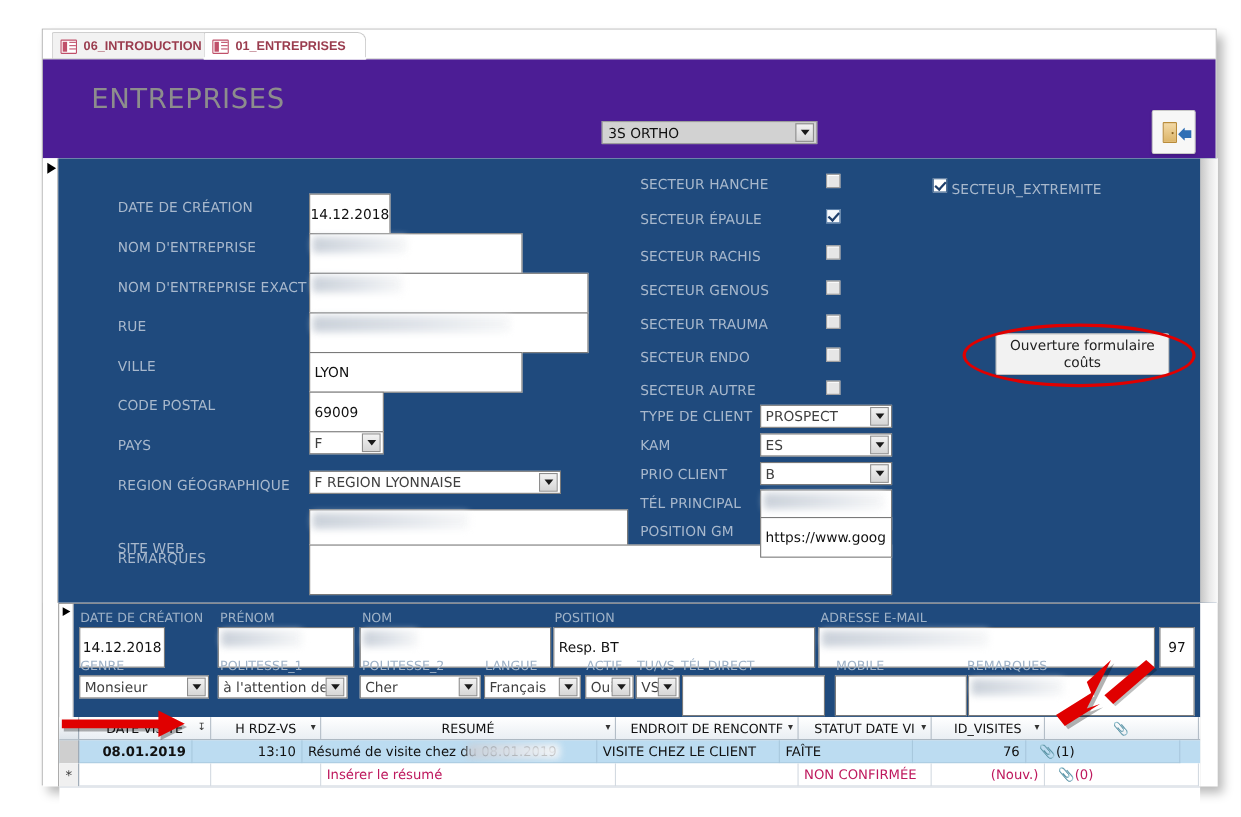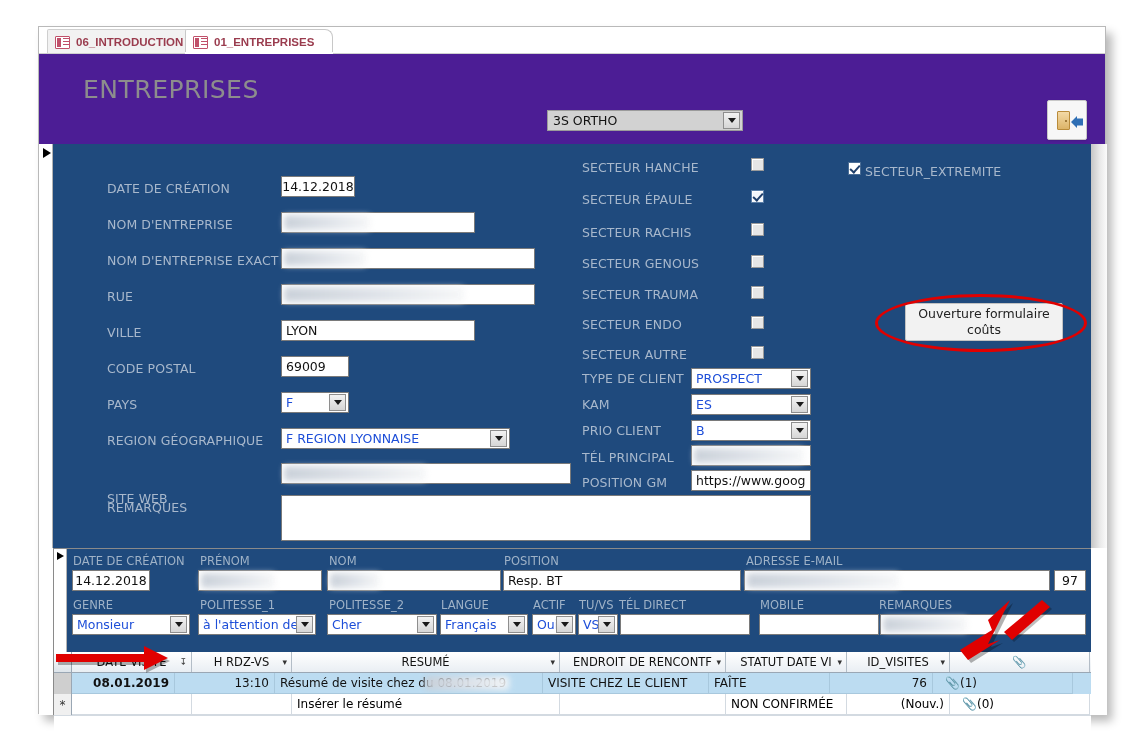--- a/index.html
+++ b/index.html
@@ -155,35 +155,35 @@
     position: absolute;
     font-size: 12.5px; color: #a8b8cc;
     font-family: "DejaVu Sans", sans-serif;
     white-space: nowrap;
     letter-spacing: 0.1px;
   }
   .txt {
     position: absolute;
     background: #ffffff;
     border: 1px solid #7a7a7a;
-    height: 21px;
+    height: 37px;
     font-size: 12.5px; color: #111;
     font-family: "DejaVu Sans", sans-serif;
     display: flex; align-items: center;
     padding-left: 4px;
     white-space: nowrap; overflow: hidden;
   }
   .txt.center { justify-content: center; padding-left: 0; }
   .combo {
     position: absolute;
     background: #ffffff;
     border: 1px solid #7a7a7a;
     height: 21px;
     display: flex; align-items: center;
-    font-size: 12.5px; color: #1d4ed8;
+    font-size: 12.5px; color: #404040;
     font-family: "DejaVu Sans", sans-serif;
   }
   .combo .val {
     flex: 1; padding-left: 4px;
     white-space: nowrap; overflow: hidden;
   }
 
   
   .redact {
     position: absolute;
@@ -292,21 +292,21 @@
     border-right: 1px solid #b3bdc7;
   }
   .ghead .gcell .sortarr {
     position: absolute; right: 4px; top: 50%;
     transform: translateY(-50%);
     font-size: 9px; color: #333;
   }
   .grow1 { top: 21px; height: 21px; background: #bcdcf1; }
   .grow1 .gcell { border-right: 1px solid #a8c8dd; border-bottom: 1px solid #a8c8dd; }
   .grow2 { top: 42px; height: 21px; background: #ffffff; }
-  .grow2 .gcell { border-right: 1px solid #d3dae1; border-bottom: 1px solid #d3dae1; color: #000000; }
+  .grow2 .gcell { border-right: 1px solid #d3dae1; border-bottom: 1px solid #d3dae1; color: #be185d; }
   .gsel {
     width: 18px; flex: 0 0 18px;
     background: #cfcfcf;
     border-right: 1px solid #9aa7b4;
     display: flex; align-items: center; justify-content: center;
     font-size: 12px;
   }
   .grow2 .gsel { background: #f0f0f0; color: #333; }
   .ghead .gsel { background: linear-gradient(#ffffff,#dde4ea); }
   .ta-r { justify-content: flex-end; }

